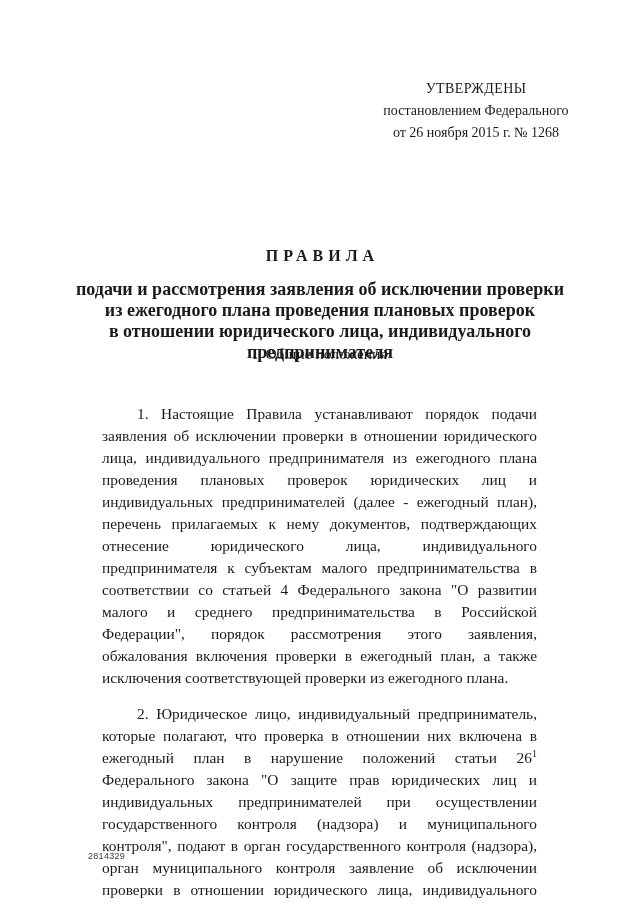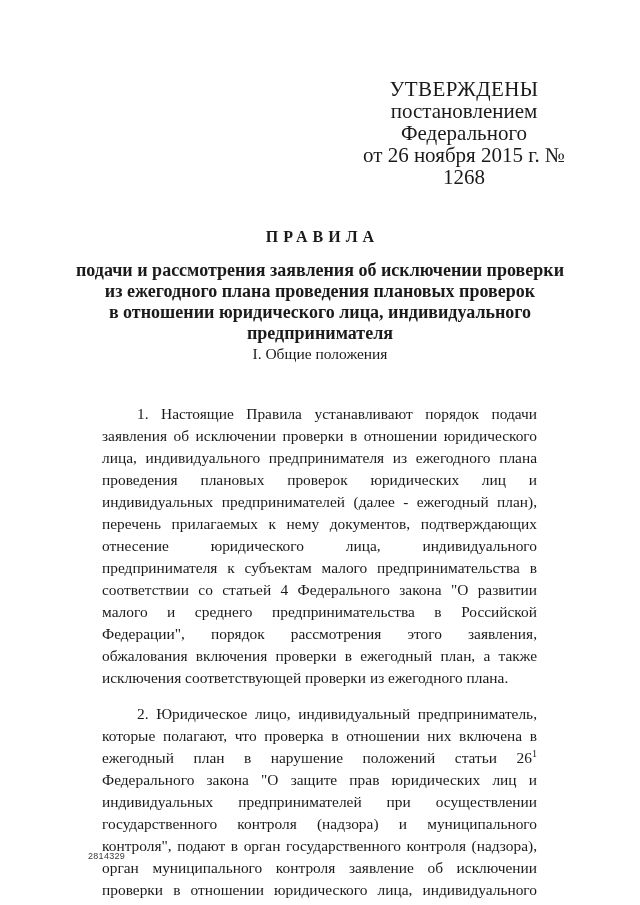--- a/index.html
+++ b/index.html
@@ -13,36 +13,36 @@
     height: 905px;
     background: #ffffff;
     overflow: hidden;
     font-family: "Liberation Serif", "DejaVu Serif", serif;
     color: #1a1a1a;
   }
 
   
   .approval-block {
     position: absolute;
-    left: 344px;
+    left: 356px;
     top: 78px;
     width: 240px;
     text-align: center;
-    font-size: 21px;
+    font-size: 14px;
     line-height: 22px;
   }
   .approval-block .approval-title {
     letter-spacing: 0.4px;
   }
 
   
   .title-block {
     position: absolute;
     left: 70px;
-    top: 228px;
+    top: 247px;
     width: 500px;
     text-align: center;
     font-weight: bold;
   }
   .doc-kind {
     font-size: 16px;
     letter-spacing: 5px;
     margin: 0 0 14px 0;
     padding-left: 5px;
   }

